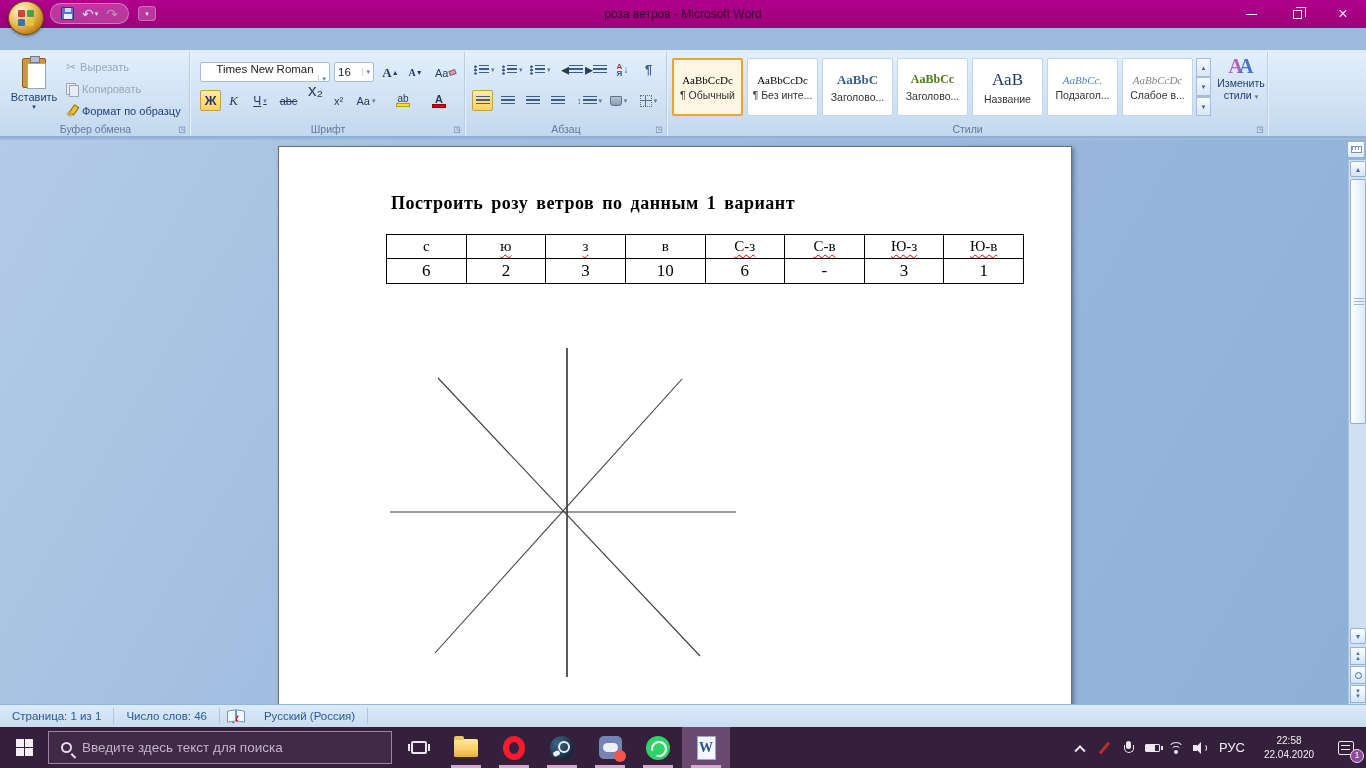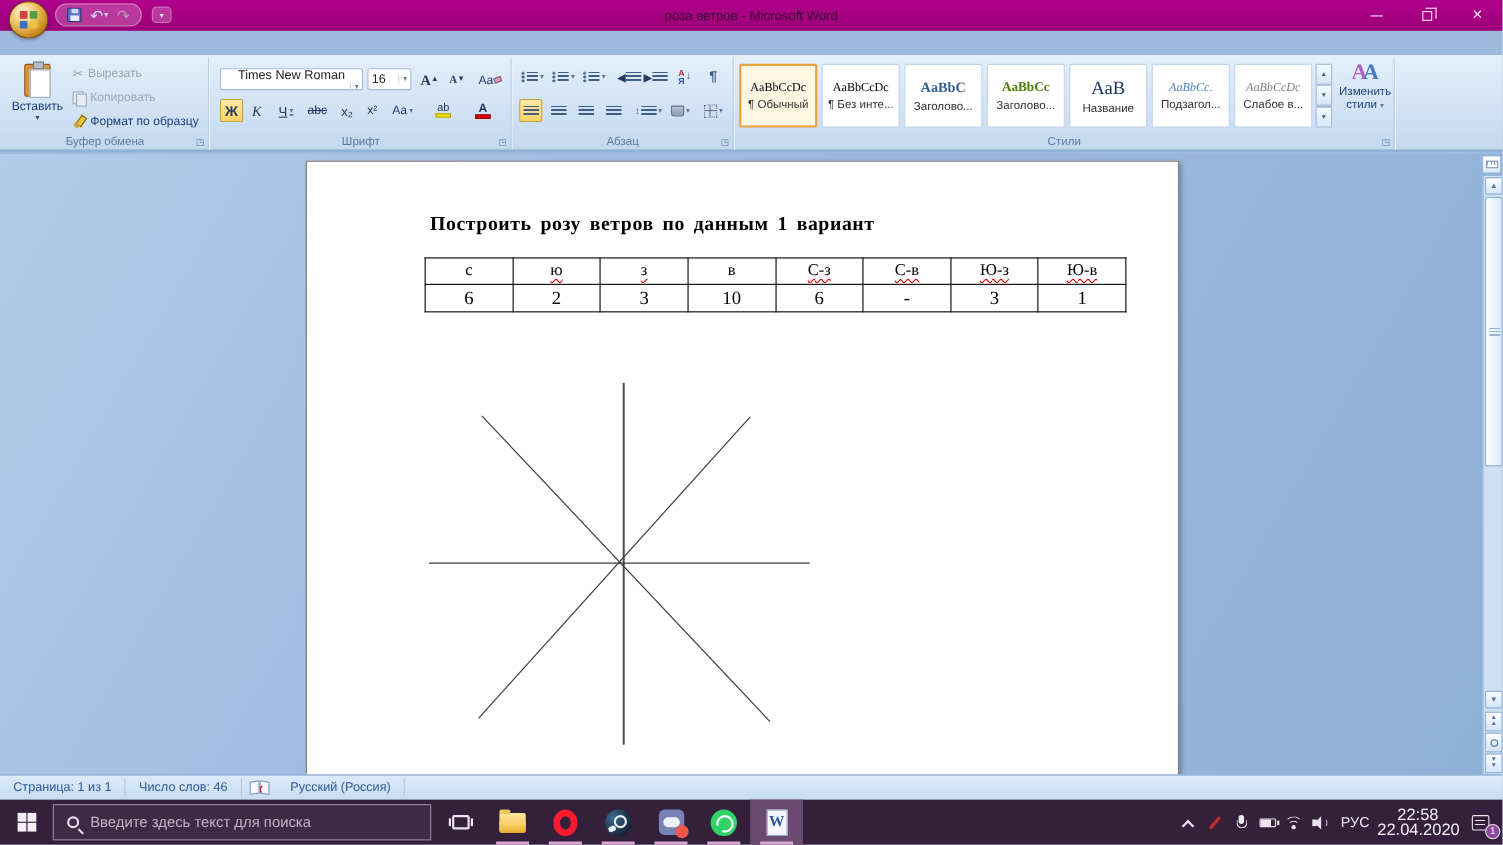--- a/index.html
+++ b/index.html
@@ -94,21 +94,21 @@
   .b-grow { left:188px; top:10px; font-size:13px; font-weight:bold; }
   .b-grow sup, .b-shrink sup { font-size:7px; }
   .b-shrink { left:213px; top:10px; font-size:10px; font-weight:bold; }
   .b-clear { left:242px; top:10px; font-size:11px; }
   .b-clear .erz { display:inline-block; width:7px; height:5px; background:#d8a0b8; border:1px solid #8a6070; margin-left:1px; transform:rotate(-20deg); }
   .b-bold { left:8px; top:38px; font-weight:bold; font-size:13px; }
   .b-italic { left:31px; top:38px; font-style:italic; font-size:13px; font-family:"Liberation Serif",serif; }
   .b-under { left:54px; top:38px; font-size:12px; text-decoration:underline; width:28px; }
   .b-under .car, .wcar { font-size:7px; color:#5f7a9d; margin-left:2px; }
   .b-strike { left:86px; top:38px; font-size:11px; text-decoration:line-through; }
-  .b-sub { left:113px; top:38px; font-size:12px; }
+  .b-sub { left:113px; top:28px; font-size:17px; }
   .b-sup { left:136px; top:38px; font-size:11px; }
   .b-case { left:159px; top:38px; font-size:11px; width:30px; }
   .b-hl { left:196px; top:38px; width:30px; flex-direction:column; font-size:10px; line-height:9px; }
   .hl-bar { width:14px; height:4px; background:#ffe400; border:1px solid #b0a000; }
   .b-fc { left:232px; top:38px; width:30px; flex-direction:column; font-size:11px; line-height:10px; font-weight:bold; }
   .fc-bar { width:14px; height:4px; background:#e00000; border:1px solid #900; }
   
   .g-par { left:466px; width:201px; }
   .ic-lines { display:inline-block; width:14px; height:10px;
     background:repeating-linear-gradient(to bottom,#3f5d85 0 1.4px,transparent 1.4px 3.4px); }
@@ -278,21 +278,21 @@
   .wifi-ic .a1 { left:0; top:0; width:16px; height:16px; }
   .wifi-ic .a2 { left:3px; top:4px; width:10px; height:10px; }
   .wifi-ic .a3 { left:6px; top:8px; width:4px; height:4px; background:#ece6ef; border:none; border-radius:50%; }
   .spk-ic { position:relative; width:14px; height:12px; }
   .spk-ic::before { content:""; position:absolute; left:0; top:3px; width:4px; height:6px; background:#ece6ef; }
   .spk-ic::after { content:""; position:absolute; left:2px; top:0; width:0; height:0; border-right:6px solid #ece6ef;
     border-top:6px solid transparent; border-bottom:6px solid transparent; }
   .spk-wave { position:absolute; right:0; top:2px; width:8px; height:8px; border:1.5px solid #ece6ef; border-radius:50%;
     border-left-color:transparent; border-top-color:transparent; border-bottom-color:transparent; }
   .lang-btn { width:40px; text-align:center; color:#f2eef4; font-size:13px; cursor:pointer; }
-  .clock { width:74px; text-align:center; color:#f2eef4; font-size:15px; line-height:14px; cursor:pointer; }
+  .clock { width:74px; text-align:center; color:#f2eef4; font-size:10px; line-height:14px; cursor:pointer; }
   .notif { position:relative; width:40px; height:41px; display:flex; align-items:center; justify-content:center; cursor:pointer; }
   .notif-ic { position:relative; width:16px; height:14px; border:1.5px solid #ece6ef; border-radius:2px;
     background:repeating-linear-gradient(to bottom,transparent 0 3px,#ece6ef 3px 4px) 2px 0/9px 10px no-repeat; }
   .notif-badge { position:absolute; right:2px; bottom:5px; width:14px; height:14px; border-radius:50%;
     background:#8b4a9e; border:1.5px solid #e8dcec; color:#fff; font-size:9px; line-height:11px; text-align:center; }
 </style>
 </head>
 <body>
 
 <div class="screen">

